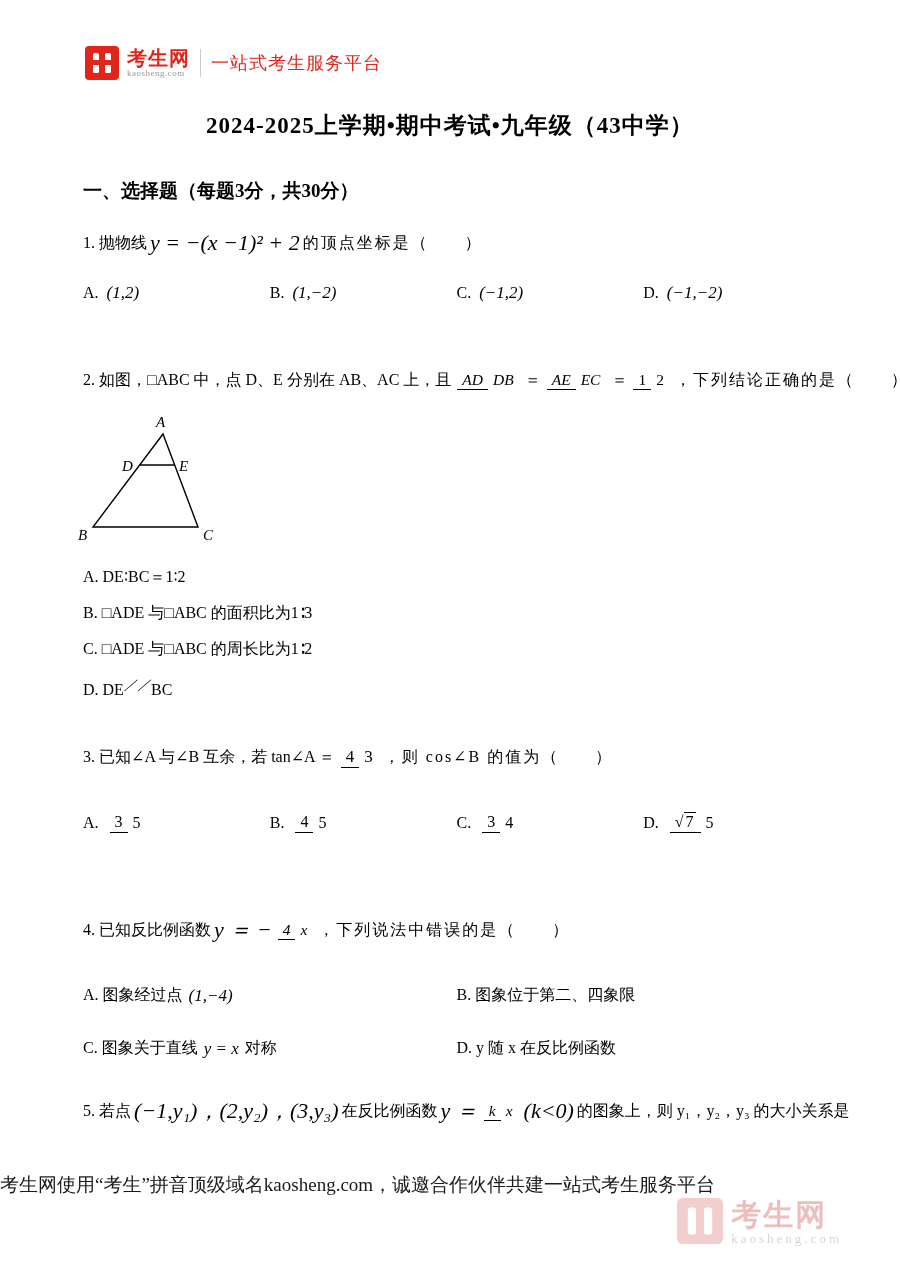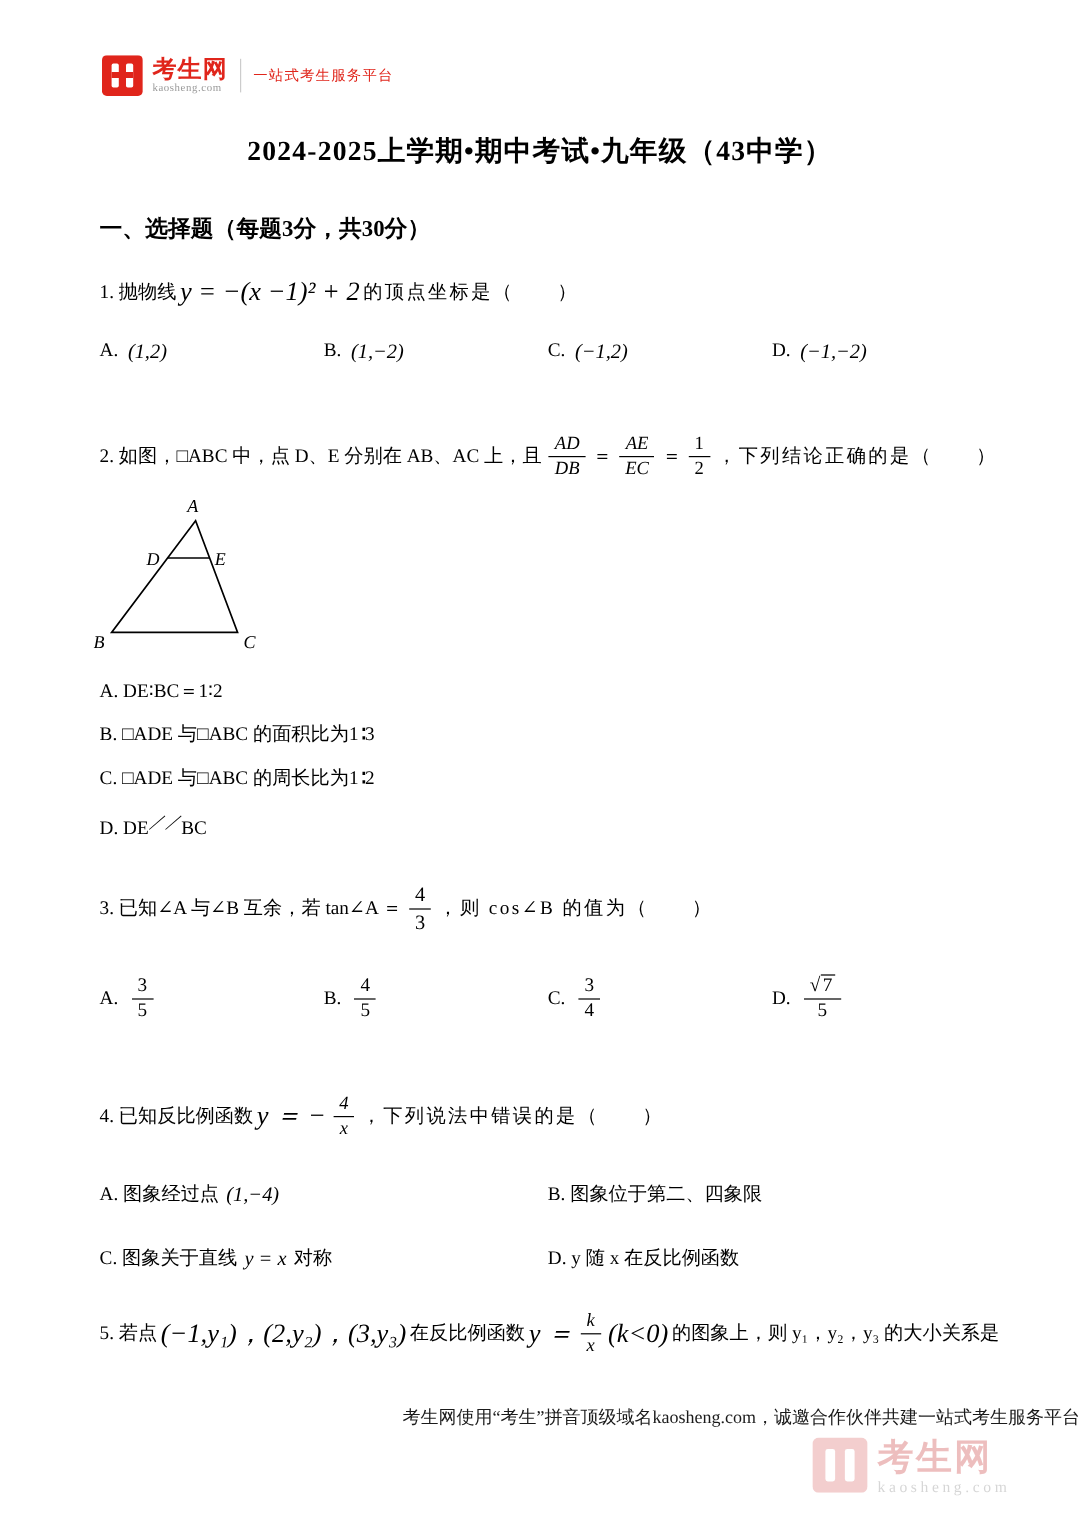--- a/index.html
+++ b/index.html
@@ -11,34 +11,34 @@
   }
   .page { position:absolute; inset:0; background:#fff;padding-left:20px; }
 
   
   .header { position:absolute; top:46px; left:85px; display:flex; align-items:center; }
   .logo-icon { width:34px; height:34px; margin-right:8px; flex:0 0 auto; }
   .brand-col { display:flex; flex-direction:column; line-height:1.05; }
   .brand-name { color:#e0251b; font-weight:bold; font-size:20px; letter-spacing:1px; }
   .brand-domain { color:#999; font-size:9px; letter-spacing:0.5px; }
   .header-divider { width:1px; height:28px; background:#ccc; margin:0 10px; }
-  .tagline { color:#e0251b; font-size:12px; letter-spacing:1px; }
+  .tagline { color:#e0251b; font-size:18px; letter-spacing:1px; }
 
   .doc-title { position:absolute; top:110px; left:0; width:100%; text-align:center;
     font-size:23px; font-weight:bold; letter-spacing:1px; }
 
   .section-heading { position:absolute; top:178px; left:83px; font-size:19px; font-weight:bold; }
 
   .stem { position:absolute; left:83px; font-size:16px; display:flex; align-items:center;
     white-space:nowrap; gap:3px; }
   .math { font-style:italic; font-size:22px; }
   .blank { letter-spacing:2px; }
 
   
-  .frac { display:inline-flex; flex-direction:column; align-items:center; vertical-align:middle;
+  .frac { display:inline-flex; align-items:center; vertical-align:middle;
     margin:0 3px; font-size:15.5px; }
   .frac .num { border-bottom:1.2px solid #000; padding:0 5px; line-height:1.25; text-align:center; }
   .frac .den { padding:0 5px; line-height:1.25; text-align:left; }
   .frac.italic .num, .frac.italic .den { font-style:italic; }
   .rad-sign { font-style:normal; }
   .radicand { border-top:1.2px solid #000; padding:0 2px; }
 
   
   .options-row { position:absolute; left:83px; right:70px; display:flex; }
   .options-row .opt { flex:1 1 25%; display:flex; align-items:center; gap:8px; font-size:16px; }
@@ -51,22 +51,22 @@
   .sup-slash { vertical-align:super; font-size:0.85em; font-style:italic; }
 
   
   .options-grid-row { position:absolute; left:83px; right:70px; display:flex; }
   .options-grid-row .opt2 { flex:1 1 50%; display:flex; align-items:center; gap:6px; font-size:16px; }
 
   
   .figure { position:absolute; top:412px; left:78px; }
   .fig-label { font-style:italic; font-size:15px; font-family:"Liberation Serif",serif; }
 
-  .footer { position:absolute; top:1172px; left:0; width:100%; text-align:right;
-    font-size:15px; color:#1a1a1a; }
+  .footer { position:absolute; top:1172px; left:0; width:100%; text-align:left;
+    font-size:19px; color:#1a1a1a; }
 
   
   .watermark { position:absolute; top:1198px; right:58px; display:flex; align-items:flex-start; opacity:0.55; }
   .wm-icon { width:46px; height:46px; margin-right:8px; }
   .wm-col { display:flex; flex-direction:column; }
   .wm-brand { color:#e08a8a; font-weight:bold; font-size:30px; line-height:1.1; letter-spacing:2px; }
   .wm-domain { color:#b5b5b5; font-size:13px; letter-spacing:3px; }
 </style>
 </head>
 <body>

